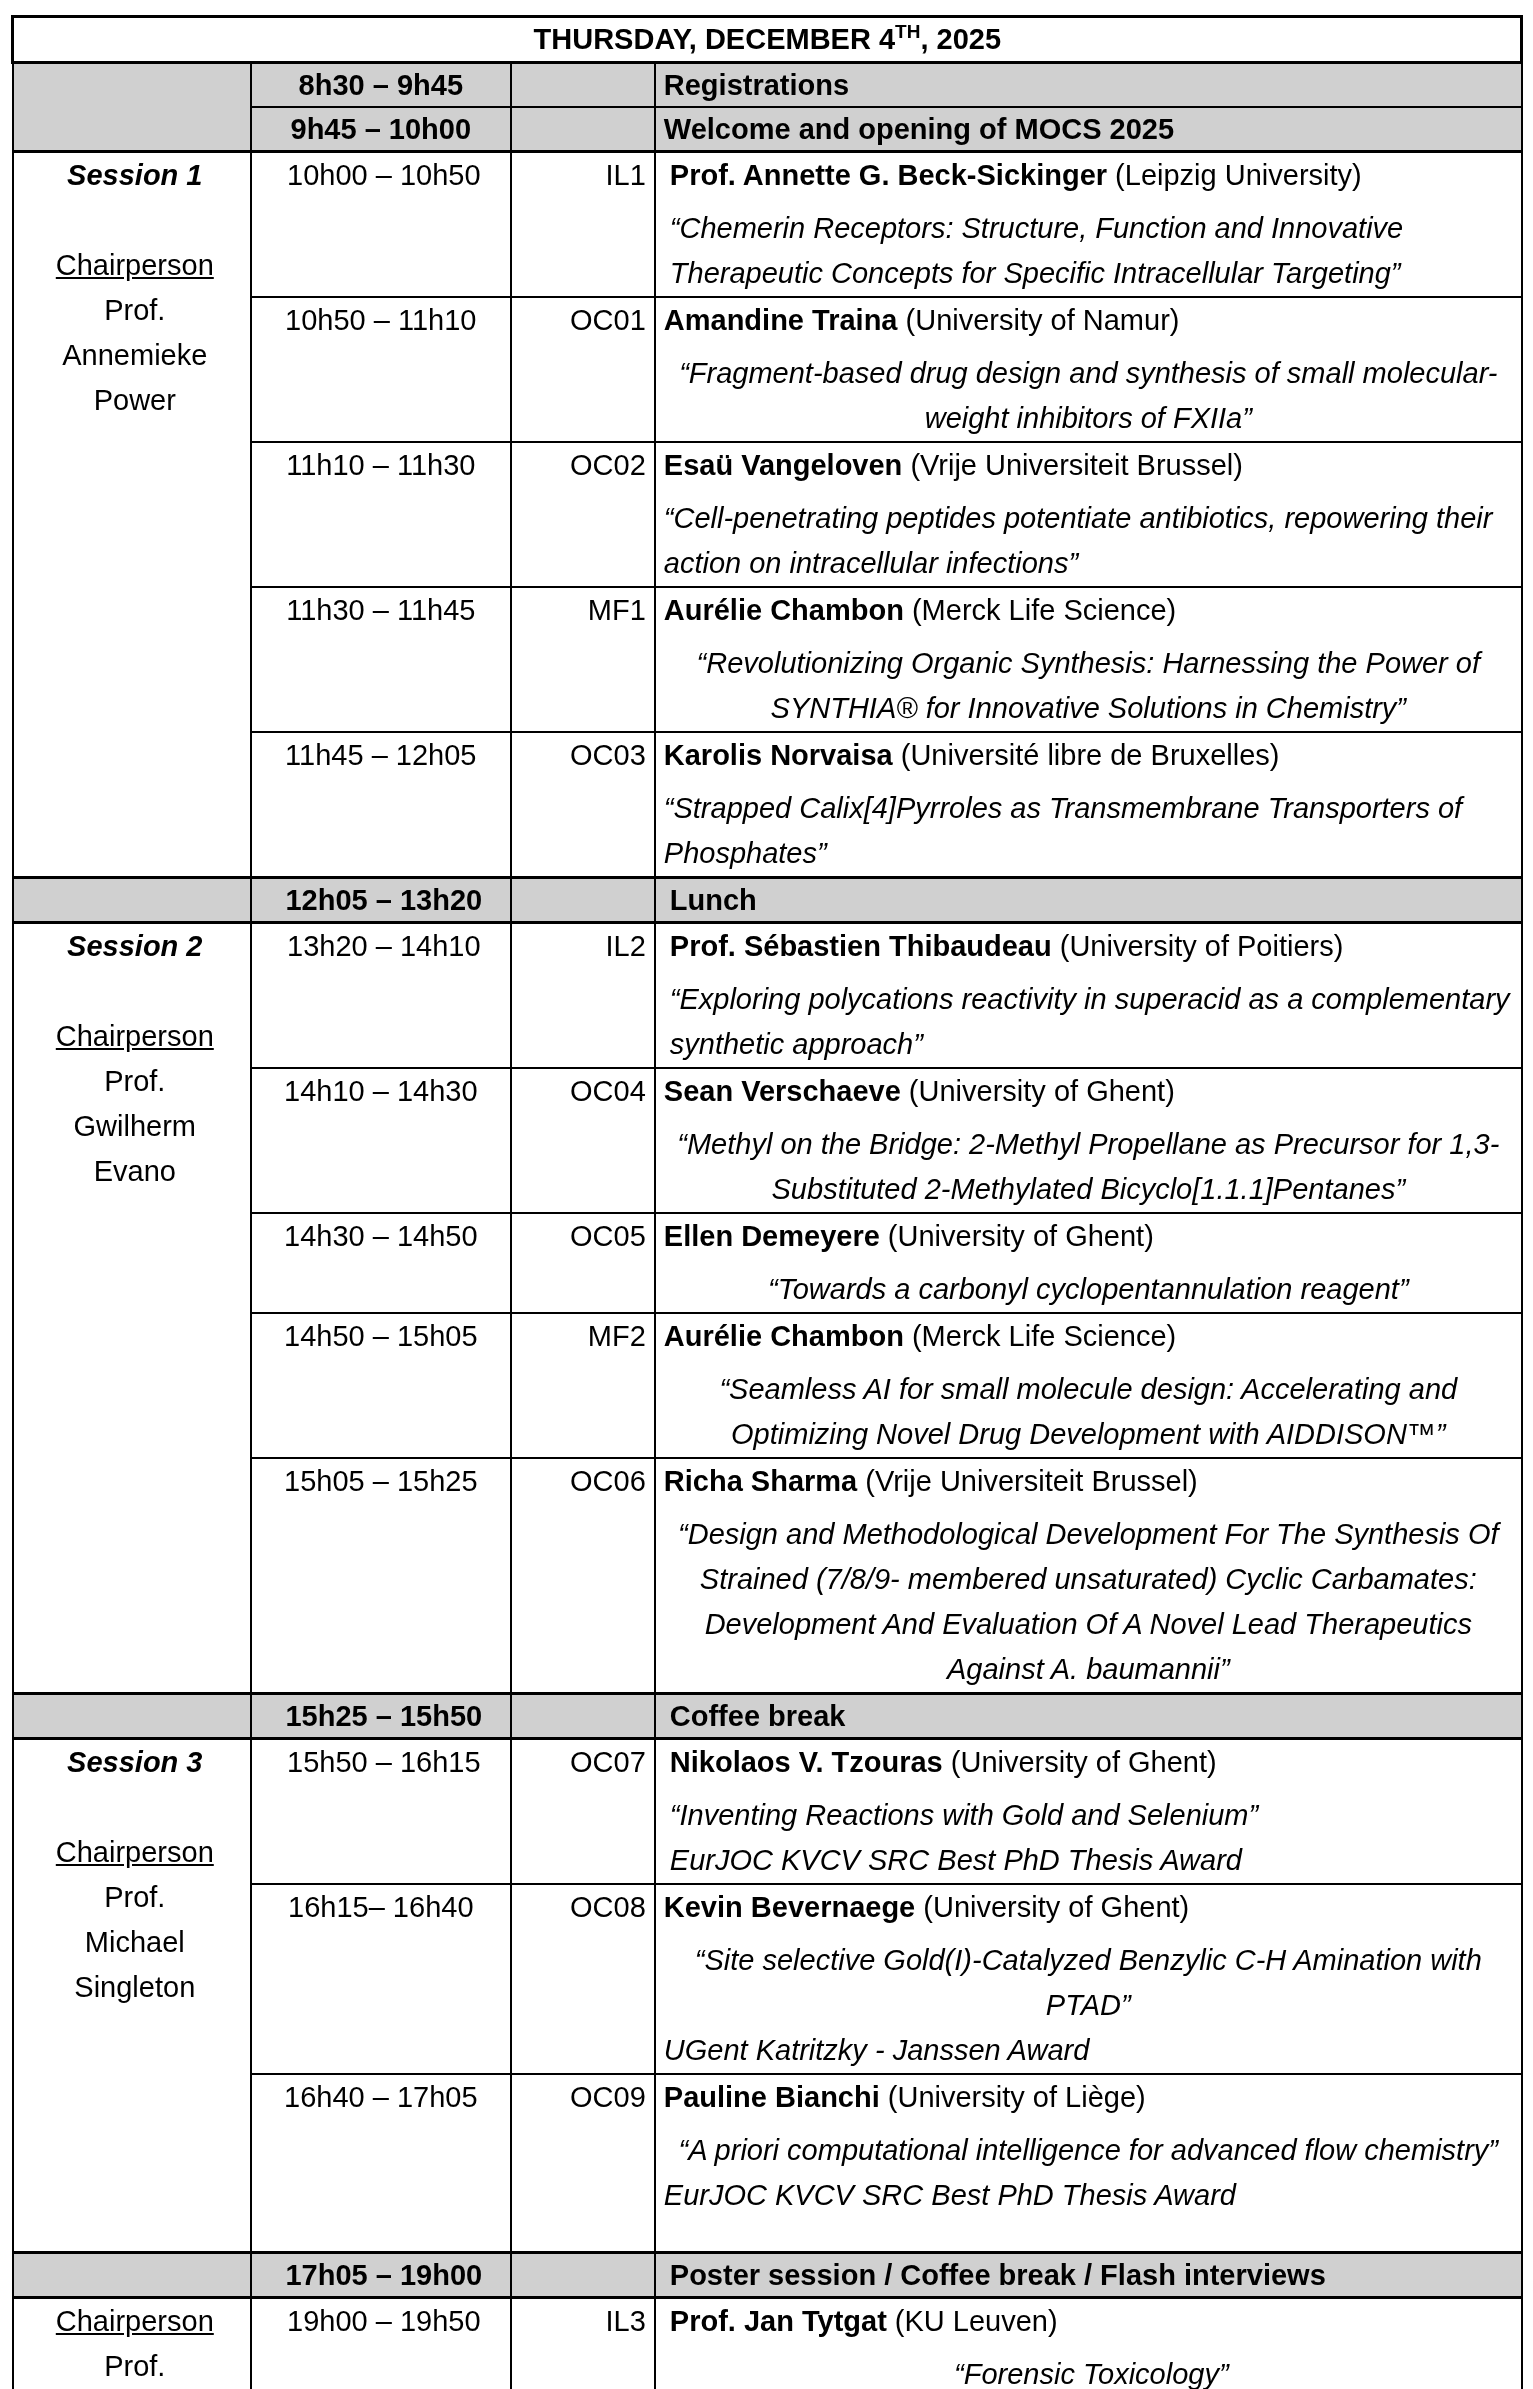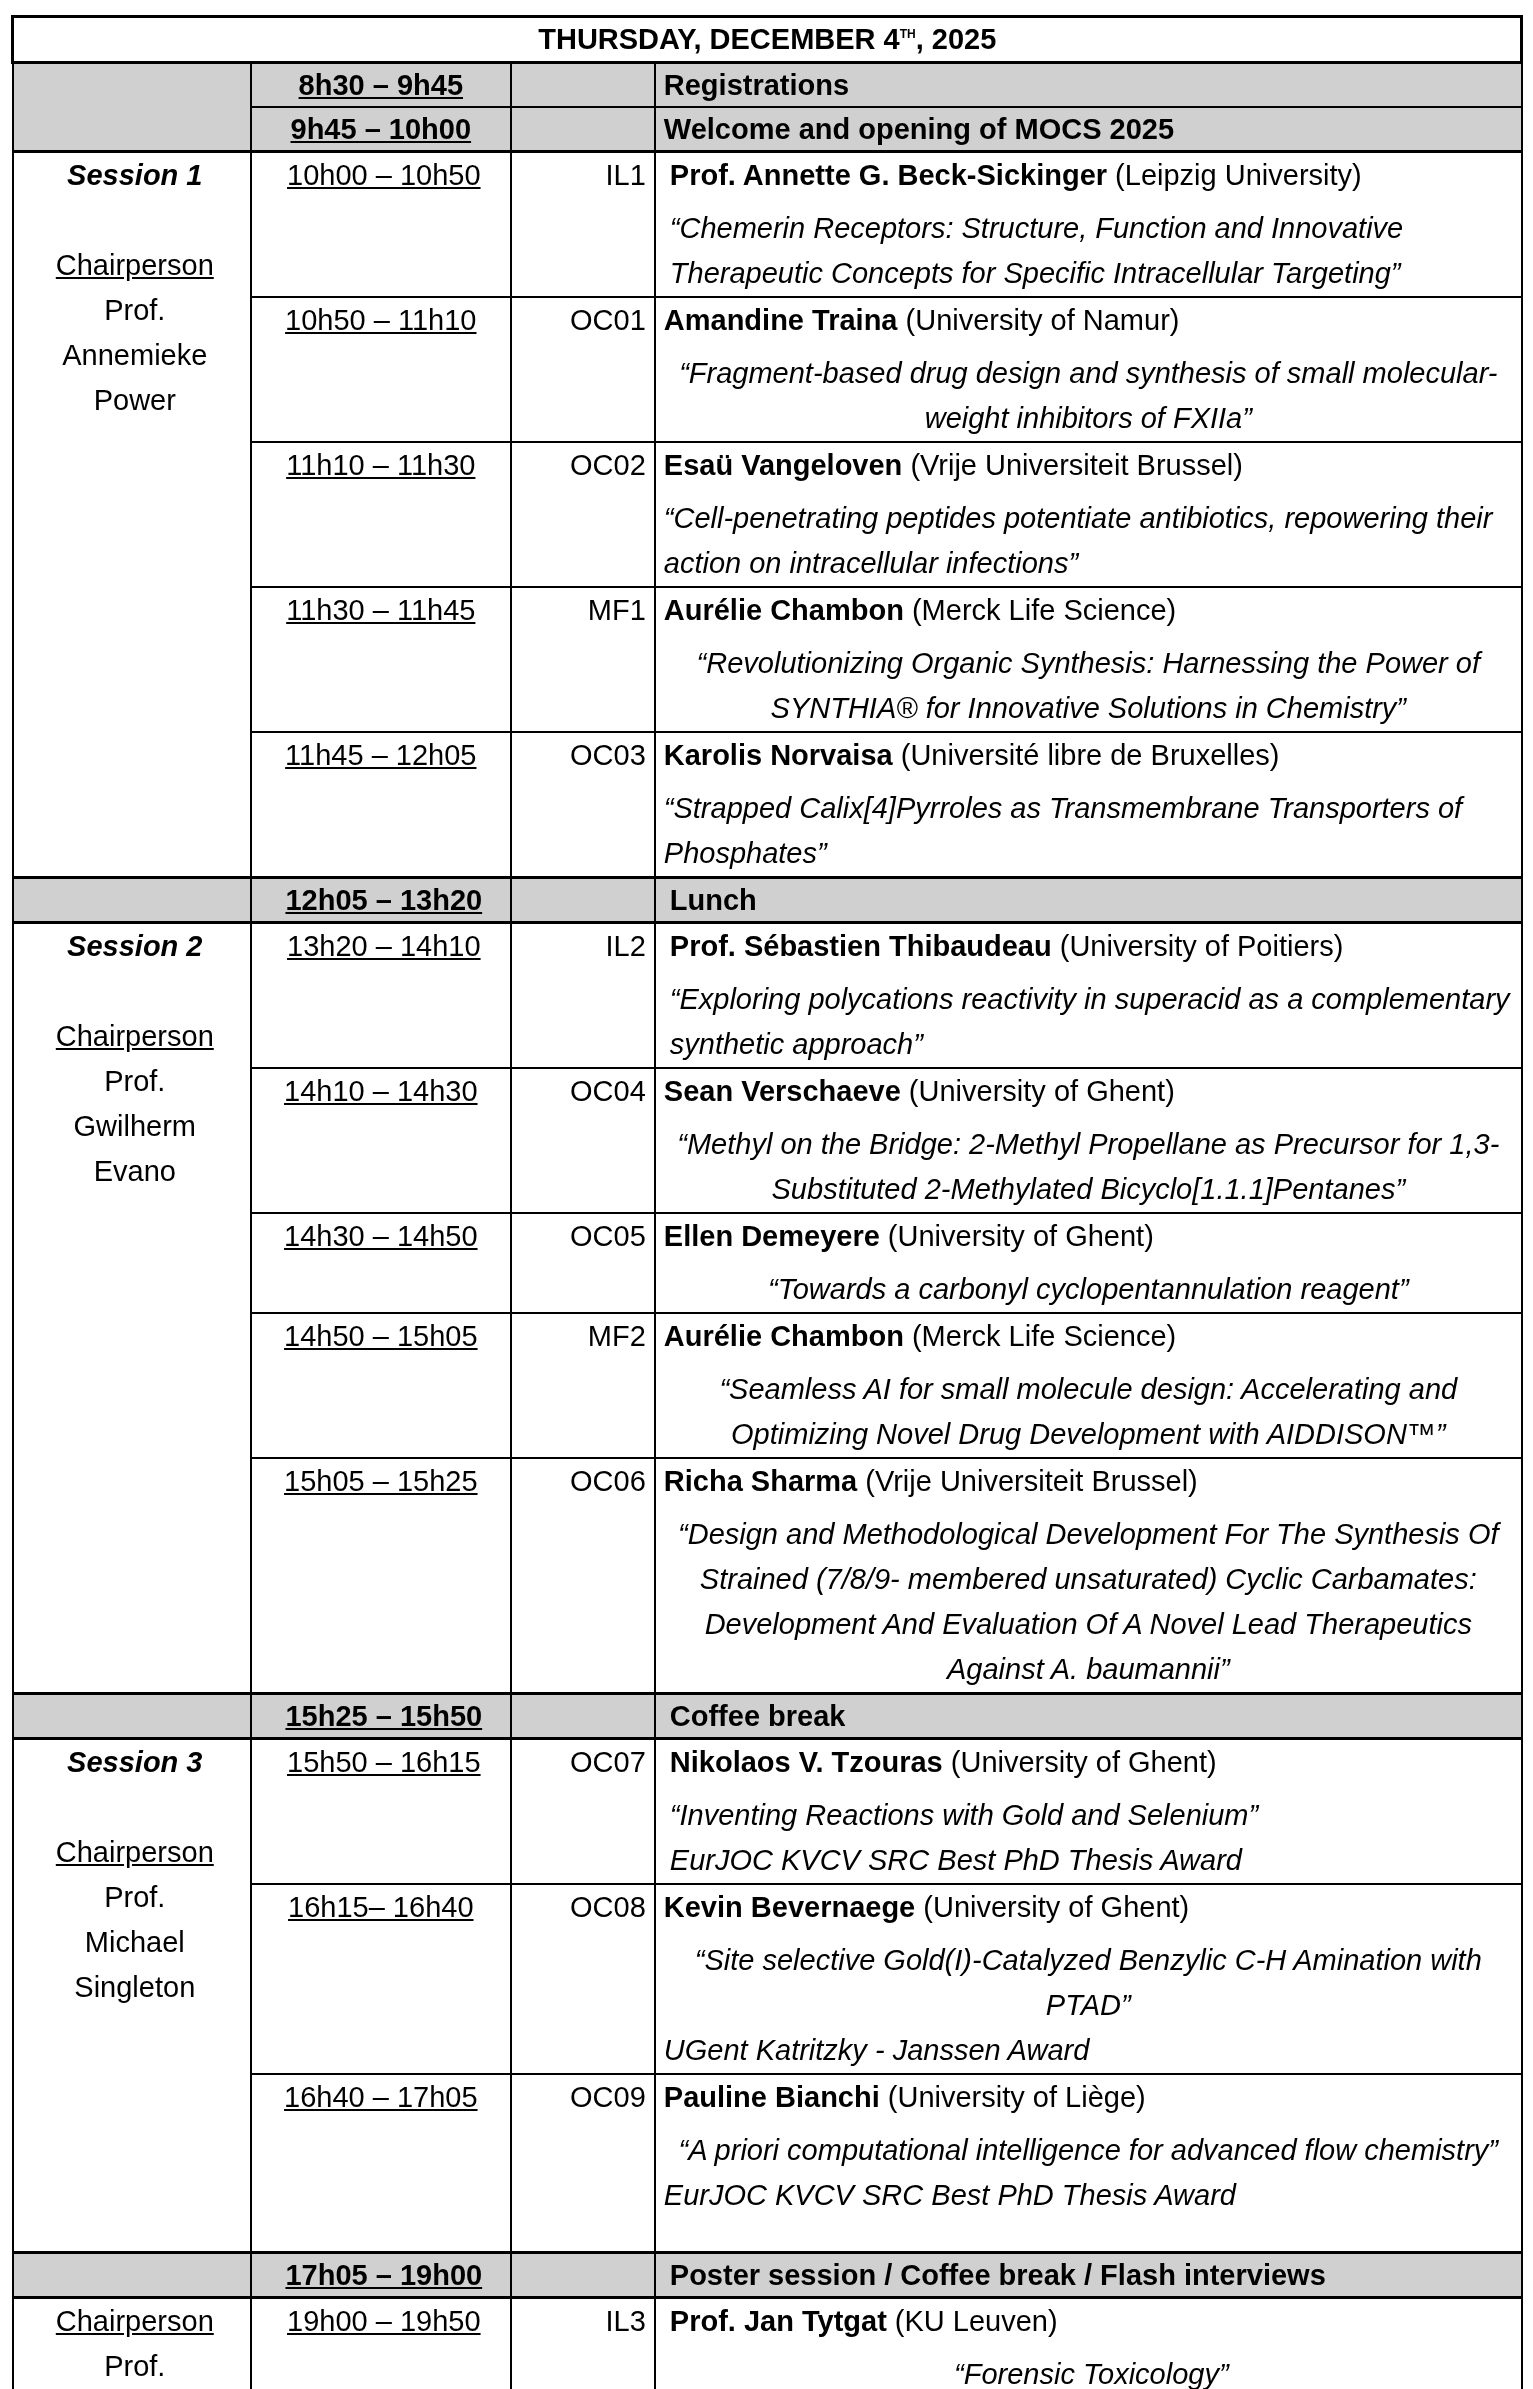--- a/index.html
+++ b/index.html
@@ -4,24 +4,24 @@
 <style>
   html, body { margin: 0; padding: 0; background: #ffffff; }
   body { width: 1534px; height: 2389px; position: relative; font-family: "Liberation Sans", sans-serif; color: #000; }
   table.prog {
     position: absolute; left: 11.3px; top: 14.5px; width: 1512px;
     border-collapse: collapse; table-layout: fixed;
   }
   table.prog td { border: 2.4px solid #000; vertical-align: top; padding: 0 8px; font-size: 29px; line-height: 45px; }
   col.c1 { width: 238px; } col.c2 { width: 260px; } col.c3 { width: 144px; } col.c4 { width: auto; }
   tr.title td { text-align: center; font-weight: bold; font-size: 29px; height: 43px; line-height: 43px; border-width: 3.2px; }
-  tr.title sup { font-size: 12px; line-height: 0; }
+  tr.title sup { font-size: 19px; line-height: 0; }
   tr.grey td { background: #d0d0d0; font-weight: bold; height: 42px; line-height: 42px; }
   tr.grey td.time { text-align: center; }
-  td.time { text-align: center; text-decoration: underline; }
+  td.time { text-align: center; }
   td.code { text-align: right; font-weight: normal; }
   td.session { text-align: center; }
   .sess-label { font-weight: bold; font-style: italic; display: block; }
   .chair-label { text-decoration: underline; display: block; }
   .chair-line { display: block; }
   .spacer { display: block; height: 45px; }
   .spk { font-weight: bold; }
   .title-it { font-style: italic; display: block; margin-top: 8px; }
   .title-it.center { text-align: center; }
   .award { font-style: italic; display: block; }

